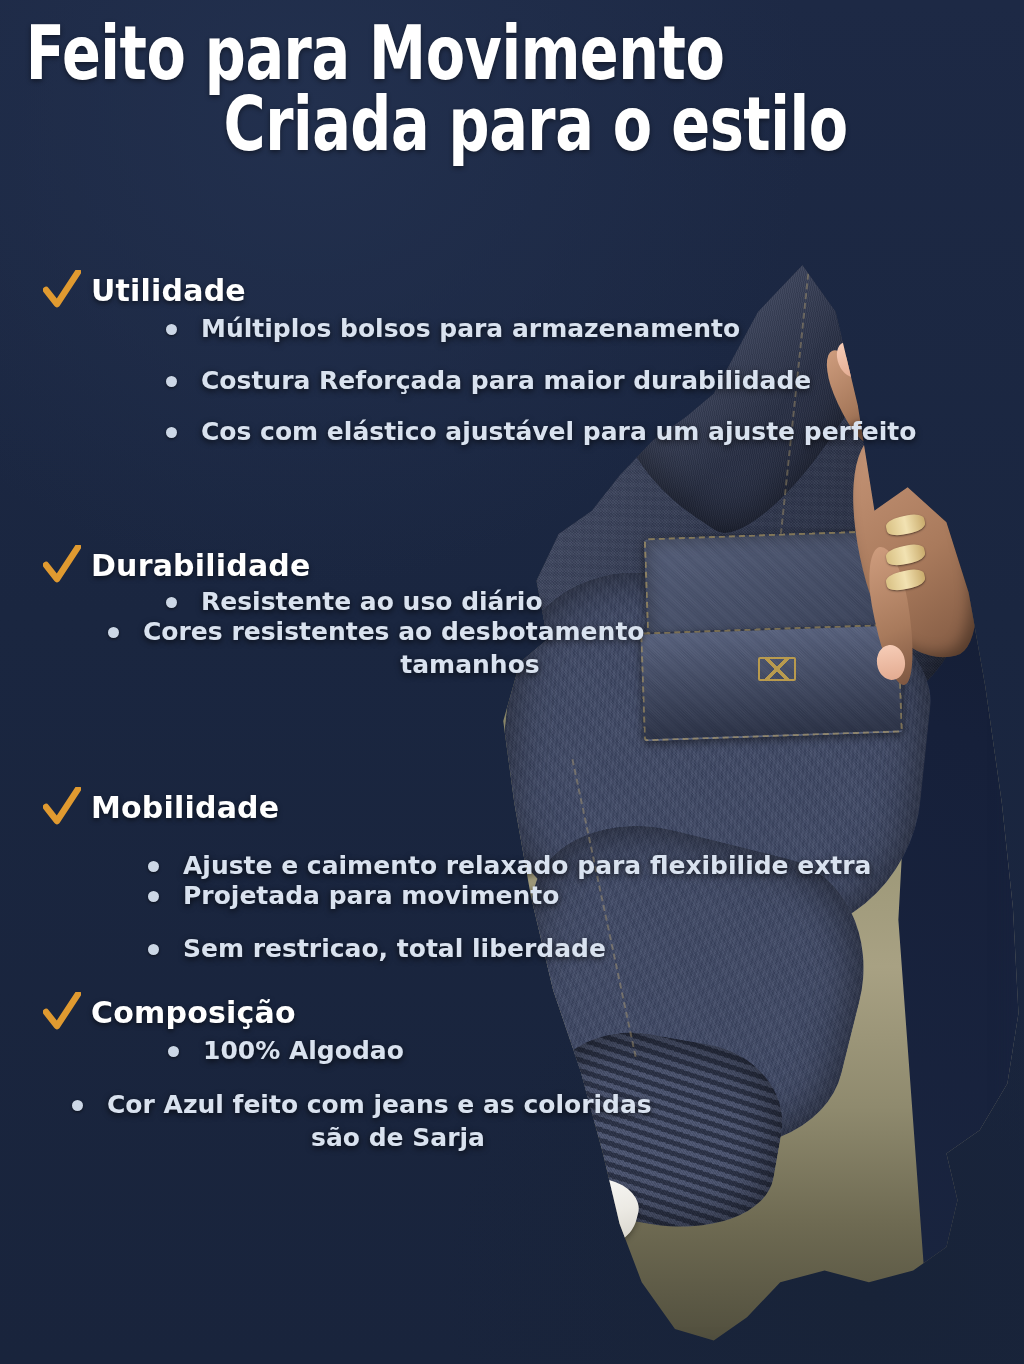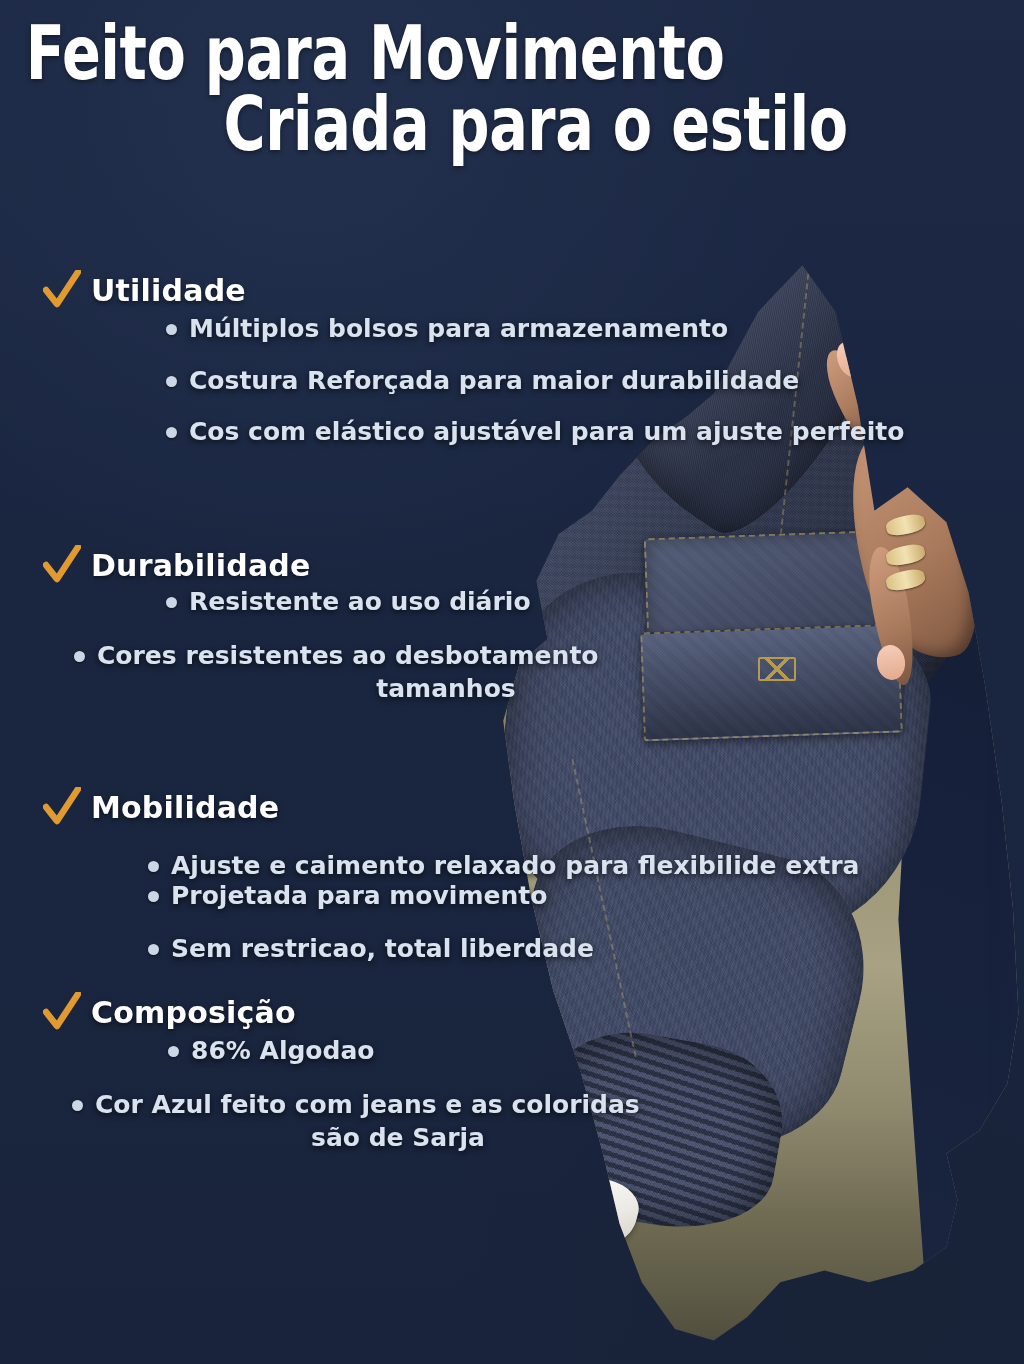--- a/index.html
+++ b/index.html
@@ -237,21 +237,21 @@
   .sec-title{
     color:#ffffff;
     font-weight:700;
     font-size:30px;
     letter-spacing:.2px;
     text-shadow:0 2px 5px rgba(0,0,0,.55);
     white-space:nowrap;
   }
   .bullets{list-style:none;margin:0;padding:0;}
   .bullets li{
-    display:flex;align-items:flex-start;gap:12px;
+    display:flex;align-items:flex-start;gap:24px;
     color:#d9e2ef;
     font-weight:700;
     font-size:25px;
     line-height:1.18;
     text-shadow:0 2px 6px rgba(0,0,0,.7);
   }
   .bullets li .dot{
     flex:0 0 auto;
     width:11px;height:11px;border-radius:50%;
     background:#ccd7e6;
@@ -336,25 +336,25 @@
         <svg class="check" viewBox="0 0 38 40">
           <path d="M3 20 L14 34 L35 2" fill="none" stroke="#e09a30" stroke-width="6.5" stroke-linecap="round" stroke-linejoin="round"></path>
         </svg>
         <span class="sec-title">Durabilidade</span>
       </div>
       <ul class="bullets" style="margin-top:2px">
         <li style="padding-left:166px">
           <span class="dot"></span>
           <span class="txt">Resistente ao uso diário</span>
         </li>
-        <li style="padding-left:74px;margin-top:24px">
+        <li style="padding-left:108px;">
           <span class="dot"></span>
           <span class="txt">Cores resistentes ao desbotamento</span>
         </li>
-        <li class="no-dot" style="padding-left:96px;margin-top:4px">
+        <li class="no-dot" style="padding-left:120px;margin-top:4px">
           <span class="txt" style="width:700px;text-align:center">tamanhos</span>
         </li>
       </ul>
     </section>
 
     <section class="block" style="top:787px">
       <div class="head-row">
         <svg class="check" viewBox="0 0 38 40">
           <path d="M3 20 L14 34 L35 2" fill="none" stroke="#e09a30" stroke-width="6.5" stroke-linecap="round" stroke-linejoin="round"></path>
         </svg>
@@ -379,21 +379,21 @@
     <section class="block" style="top:992px">
       <div class="head-row">
         <svg class="check" viewBox="0 0 38 40">
           <path d="M3 20 L14 34 L35 2" fill="none" stroke="#e09a30" stroke-width="6.5" stroke-linecap="round" stroke-linejoin="round"></path>
         </svg>
         <span class="sec-title">Composição</span>
       </div>
       <ul class="bullets" style="margin-top:4px">
         <li style="padding-left:168px">
           <span class="dot"></span>
-          <span class="txt">86% Algodao</span>
+          <span class="txt">100% Algodao</span>
         </li>
         <li style="padding-left:72px;margin-top:24px">
           <span class="dot"></span>
           <span class="txt"> Cor Azul feito com jeans e as coloridas</span>
         </li>
         <li class="no-dot" style="padding-left:68px;margin-top:4px">
           <span class="txt" style="width:660px;text-align:center">são de Sarja</span>
         </li>
       </ul>
     </section>

